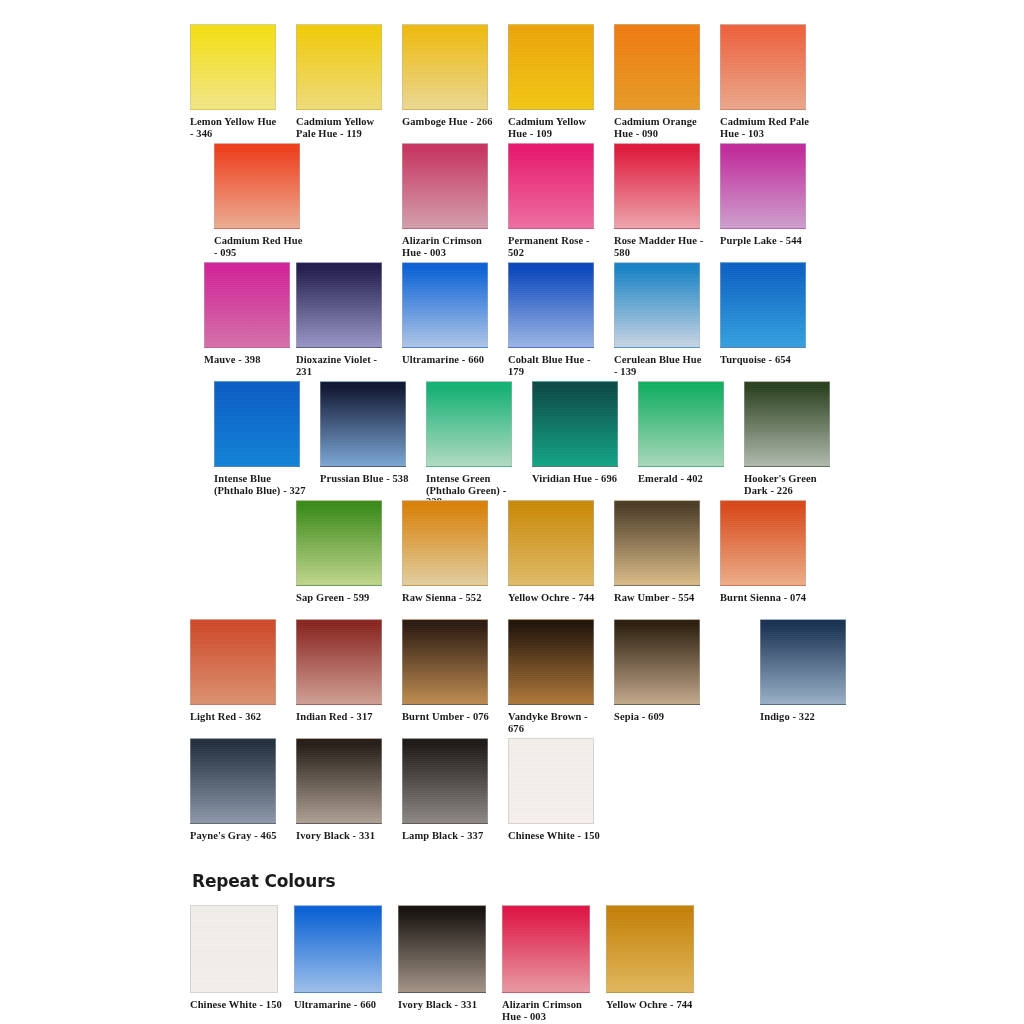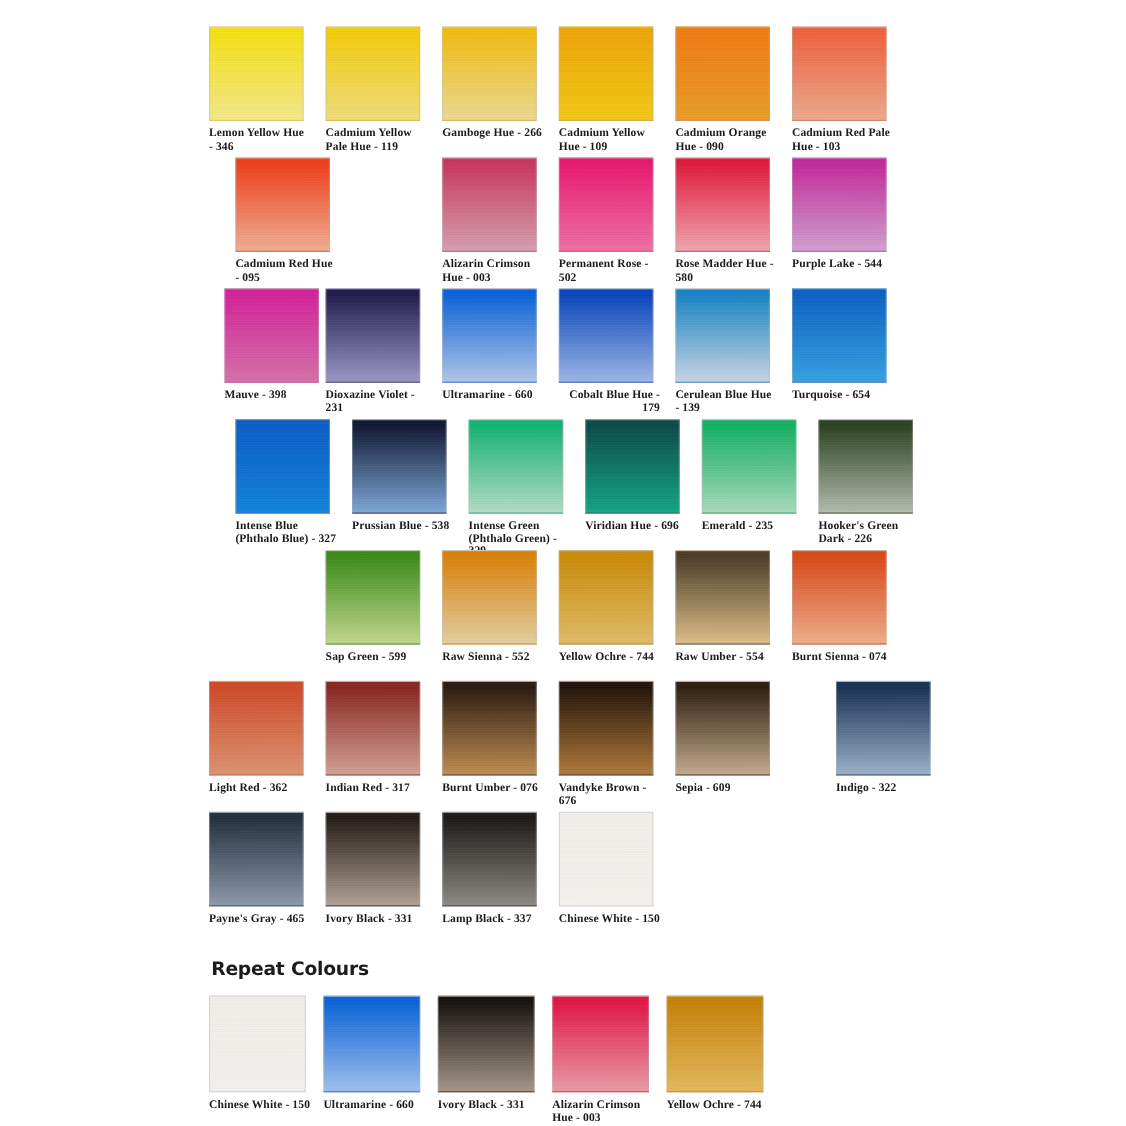--- a/index.html
+++ b/index.html
@@ -165,21 +165,21 @@
           <div class="label">Mauve - 398</div>
         </div>
         <div class="cell" style="left: 106px;">
           <div class="swatch" style="width: 86px; height: 86px; background: linear-gradient(rgb(34, 29, 78) 0%, rgb(34, 29, 78) 6%, rgb(154, 151, 200) 100%);"></div>
           <div class="label">Dioxazine Violet - 231</div>
         </div>
         <div class="cell" style="left: 212px;">
           <div class="swatch" style="width: 86px; height: 86px; background: linear-gradient(rgb(11, 99, 215) 0%, rgb(11, 99, 215) 6%, rgb(176, 198, 232) 100%);"></div>
           <div class="label">Ultramarine - 660</div>
         </div>
-        <div class="cell" style="left: 318px; text-align: right;">
+        <div class="cell" style="left: 318px;">
           <div class="swatch" style="width: 86px; height: 86px; background: linear-gradient(rgb(10, 70, 189) 0%, rgb(10, 70, 189) 6%, rgb(156, 182, 230) 100%);"></div>
           <div class="label">Cobalt Blue Hue - 179</div>
         </div>
         <div class="cell" style="left: 424px;">
           <div class="swatch" style="width: 86px; height: 86px; background: linear-gradient(rgb(24, 132, 198) 0%, rgb(24, 132, 198) 6%, rgb(201, 213, 228) 100%);"></div>
           <div class="label">Cerulean Blue Hue - 139</div>
         </div>
         <div class="cell" style="left: 530px;">
           <div class="swatch" style="width: 86px; height: 86px; background: linear-gradient(rgb(13, 98, 196) 0%, rgb(13, 98, 196) 6%, rgb(52, 162, 224) 100%);"></div>
           <div class="label">Turquoise - 654</div>
@@ -197,21 +197,21 @@
         <div class="cell" style="left: 212px;">
           <div class="swatch" style="width: 86px; height: 86px; background: linear-gradient(rgb(20, 178, 116) 0%, rgb(20, 178, 116) 6%, rgb(178, 220, 196) 100%);"></div>
           <div class="label">Intense Green (Phthalo Green) - 329</div>
         </div>
         <div class="cell" style="left: 318px;">
           <div class="swatch" style="width: 86px; height: 86px; background: linear-gradient(rgb(11, 75, 72) 0%, rgb(11, 75, 72) 6%, rgb(19, 165, 133) 100%);"></div>
           <div class="label">Viridian Hue - 696</div>
         </div>
         <div class="cell" style="left: 424px;">
           <div class="swatch" style="width: 86px; height: 86px; background: linear-gradient(rgb(19, 176, 98) 0%, rgb(19, 176, 98) 6%, rgb(169, 217, 187) 100%);"></div>
-          <div class="label">Emerald - 235</div>
+          <div class="label">Emerald - 402</div>
         </div>
         <div class="cell" style="left: 530px;">
           <div class="swatch" style="width: 86px; height: 86px; background: linear-gradient(rgb(43, 66, 32) 0%, rgb(43, 66, 32) 6%, rgb(178, 187, 174) 100%);"></div>
           <div class="label">Hooker's Green Dark - 226</div>
         </div>
       </div>
       <div class="row" style="height: 119px;">
         <div class="cell" style="left: 106px;">
           <div class="swatch" style="width: 86px; height: 86px; background: linear-gradient(rgb(59, 140, 25) 0%, rgb(59, 140, 25) 6%, rgb(194, 215, 141) 100%);"></div>
           <div class="label">Sap Green - 599</div>

